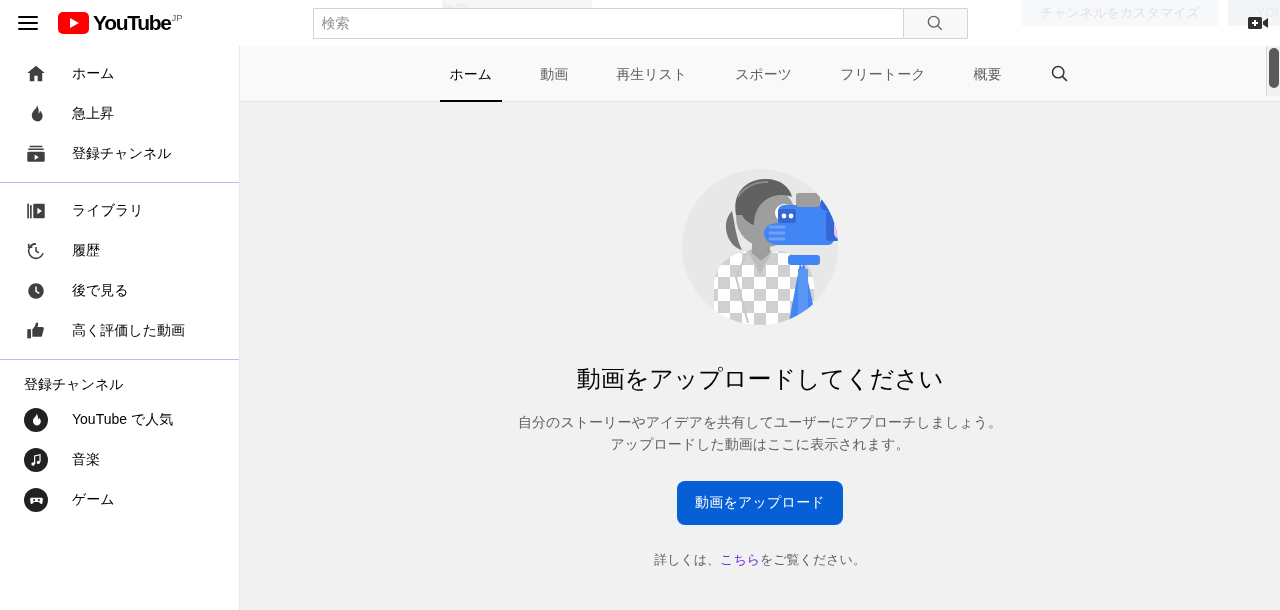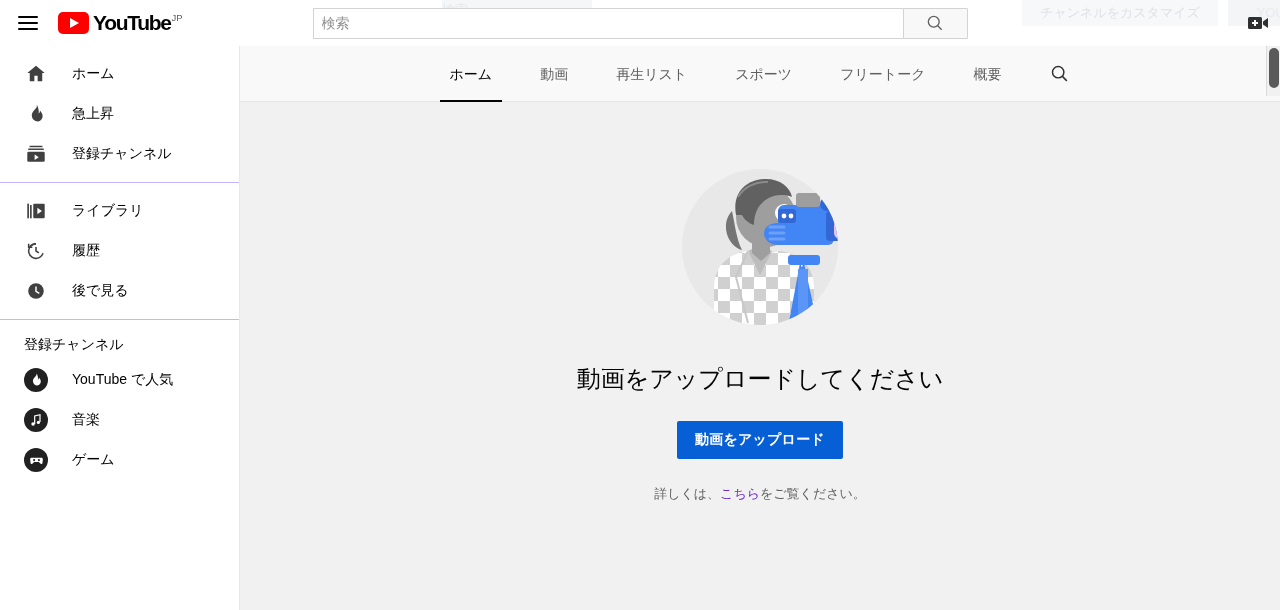--- a/index.html
+++ b/index.html
@@ -114,22 +114,22 @@
 
   .empty-state {
     display: flex; flex-direction: column; align-items: center;
     padding-top: 55px;
   }
   .illus { width: 180px; height: 180px; }
   .empty-title { font-size: 24px; color: #030303; margin-top: 26px; font-weight: normal; }
   .empty-desc { font-size: 14px; color: #606060; margin-top: 16px; text-align: center; line-height: 22px; }
   .upload-btn {
     margin-top: 26px; background: #065fd4; color: #ffffff; border: none;
-    font-family: inherit; font-size: 14px; padding: 0 18px; height: 38px;
-    border-radius: 2px; cursor: pointer; letter-spacing: .2px; font-weight: bold;
+    font-family: inherit; font-size: 14px; padding: 0 18px; height: 44px;
+    border-radius: 8px; cursor: pointer; letter-spacing: .2px;
   }
   .learn-more { margin-top: 26px; font-size: 13px; color: #606060; }
   .learn-more a { color: #6d28d9; text-decoration: none; cursor: pointer; }
 
   
   .scroll-nub {
     position: absolute; top: 0; right: 0; width: 14px; height: 50px;
     background: #f1f1f1; border-left: 1px solid #dadada;
   }
   .scroll-nub i { position: absolute; top: 2px; left: 2px; width: 10px; height: 40px;
@@ -241,20 +241,29 @@
       </div>
       <div class="side-item">
         <span class="side-icon">
           <svg width="22" height="22" viewBox="0 0 24 24">
             <circle cx="12" cy="12" r="8.5" fill="#404040"></circle>
             <path d="M12 7v5.4l3.6 2.2" fill="none" stroke="#ffffff" stroke-width="1.6"></path>
           </svg>
         </span>
         <span class="side-label">後で見る</span>
       </div>
+      <div class="side-item">
+        <span class="side-icon">
+          <svg width="22" height="22" viewBox="0 0 24 24">
+            <rect x="2.5" y="10" width="4" height="10" fill="#404040"></rect>
+            <path d="M8 10c2-1.6 3.4-3.6 3.8-6.4.2-1.4 2.6-1.3 2.6.6 0 1.2-.4 2.4-.8 3.4h5.2c1.2 0 2 1 1.7 2.1l-1.8 7.2c-.2.9-1 1.5-1.9 1.5H8z" fill="#404040"></path>
+          </svg>
+        </span>
+        <span class="side-label">高く評価した動画</span>
+      </div>
     </div>
 
     <div class="side-group">
       <div class="side-heading">登録チャンネル</div>
 
       <div class="side-item">
         <span class="chan-avatar">
           <svg width="16" height="16" viewBox="0 0 24 24">
               <path d="M13 2c.5 3-1.5 4.2-3 6-1.6 1.9-2.6 3.4-2.6 5.6A6.6 6.6 0 0 0 14 20.2c3.2-.5 5.4-3.2 5.2-6.4-.2-2.6-1.7-4.2-3-5.6.2 1.6-.4 2.8-1.3 3.3.5-2.6-.3-6.3-1.9-9.5z" fill="#ffffff"></path>
             </svg>
@@ -356,19 +365,23 @@
 
           <rect x="156" y="54" width="16" height="30" rx="4" fill="#3367d6"></rect>
           <rect x="164" y="56" width="18" height="26" rx="6" fill="#e8c6f5"></rect>
 
           <path d="M108 66c-8 0-14 4-14 10 0 7 6 12 14 12h8V66z" fill="#4285f4"></path>
           <path d="M100 70h14M100 76h14M100 82h14" stroke="#6fa0f7" stroke-width="3" stroke-linecap="round"></path>
         </g>
       </svg>
 
       <div class="empty-title">動画をアップロードしてください</div>
+      <div class="empty-desc">
+        <div>自分のストーリーやアイデアを共有してユーザーにアプローチしましょう。</div>
+        <div>アップロードした動画はここに表示されます。</div>
+      </div>
       <button class="upload-btn">動画をアップロード</button>
       <div class="learn-more">
         <span>詳しくは、</span><a>こちら</a><span>をご覧ください。</span>
       </div>
     </div>
   </div>
 </div>
 
 </body></html>

